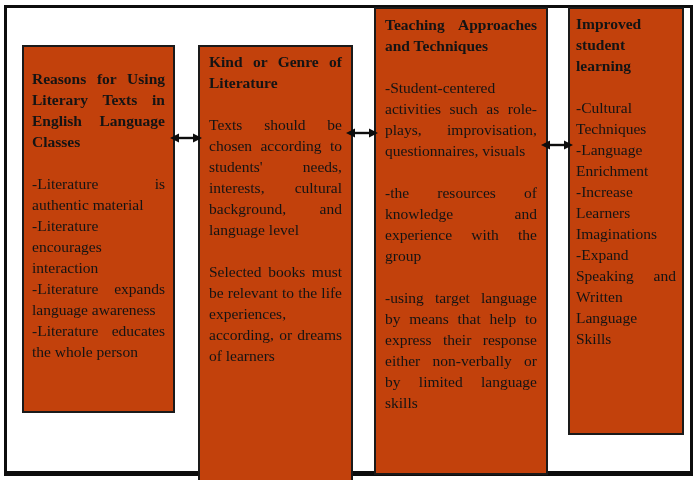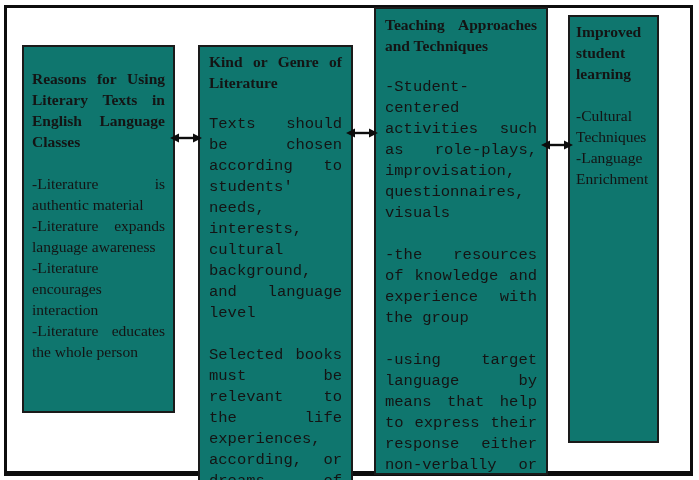--- a/index.html
+++ b/index.html
@@ -18,83 +18,84 @@
     width: 689px; height: 471px;
     border: 3px solid #0d0d0d;
     border-bottom-width: 5px;
     box-sizing: border-box;
     background: transparent;
   }
   .box {
     position: absolute;
     border: 2px solid #1a1a1a;
     box-sizing: border-box;
-    background: #0f766e;
+    background: #c2410c;
     font-size: 15.5px;
     line-height: 21px;
     overflow: hidden;
   }
   .box-title {
     font-weight: bold;
     text-align: justify;
     margin: 0 0 21px 0;
   }
   .para {
     text-align: justify;
     margin: 0 0 21px 0;
-    font-family: Liberation Mono, monospace;
   }
   .bullet {
     text-align: justify;
     margin: 0;
   }
   .box-reasons  { left: 22px;  top: 45px; width: 153px; height: 368px; padding: 21px 8px; }
   .box-genre    { left: 198px; top: 45px; width: 155px; height: 472px; padding: 4px 9px; }
   .box-teaching { left: 374px; top: 7px;  width: 174px; height: 468px; padding: 5px 9px; }
-  .box-learning { left: 568px; top: 7px;  width: 91px; height: 428px; padding: 4px 6px; margin-top: 8px; }
+  .box-learning { left: 568px; top: 7px;  width: 116px; height: 428px; padding: 4px 6px; }
   .arrow {
     position: absolute;
     width: 32px; height: 14px;
   }
   .arrow-1 { left: 170px; top: 131px; }
   .arrow-2 { left: 346px; top: 126px; }
   .arrow-3 { left: 541px; top: 138px; }
 </style>
 </head>
 <body>
 
 <div class="canvas">
 
   <div class="outer-frame"></div>
 
   <div class="box box-reasons">
     <div class="box-title">Reasons for Using Literary Texts in English Language Classes</div>
     <div class="bullet">-Literature is authentic material</div>
+    <div class="bullet">-Literature encourages interaction</div>
     <div class="bullet">-Literature expands language awareness</div>
-    <div class="bullet">-Literature encourages interaction</div>
     <div class="bullet">-Literature educates the whole person</div>
   </div>
 
   <div class="box box-genre">
     <div class="box-title">Kind or Genre of Literature</div>
     <div class="para">Texts should be chosen according to students' needs, interests, cultural background, and language level</div>
     <div class="para">Selected books must be relevant to the life experiences, according, or dreams of learners</div>
   </div>
 
   <div class="box box-teaching">
     <div class="box-title">Teaching Approaches and Techniques</div>
     <div class="para">-Student-centered activities such as role-plays, improvisation, questionnaires, visuals</div>
     <div class="para">-the resources of knowledge and experience with the group</div>
     <div class="para">-using target language by means that help to express their response either non-verbally or by limited language skills</div>
   </div>
 
   <div class="box box-learning">
     <div class="box-title">Improved student learning</div>
     <div class="bullet">-Cultural Techniques</div>
     <div class="bullet">-Language Enrichment</div>
+    <div class="bullet">-Increase Learners Imaginations</div>
+    <div class="bullet">-Expand Speaking and Written Language Skills</div>
   </div>
 
   <svg class="arrow arrow-1" viewBox="0 0 32 14" aria-hidden="true">
     <line x1="5" y1="7" x2="27" y2="7" stroke="#0d0d0d" stroke-width="2.4"></line>
     <polygon points="0,7 9,2.4 9,11.6" fill="#0d0d0d"></polygon>
     <polygon points="32,7 23,2.4 23,11.6" fill="#0d0d0d"></polygon>
   </svg>
 
   <svg class="arrow arrow-2" viewBox="0 0 32 14" aria-hidden="true">
     <line x1="5" y1="7" x2="27" y2="7" stroke="#0d0d0d" stroke-width="2.4"></line>

